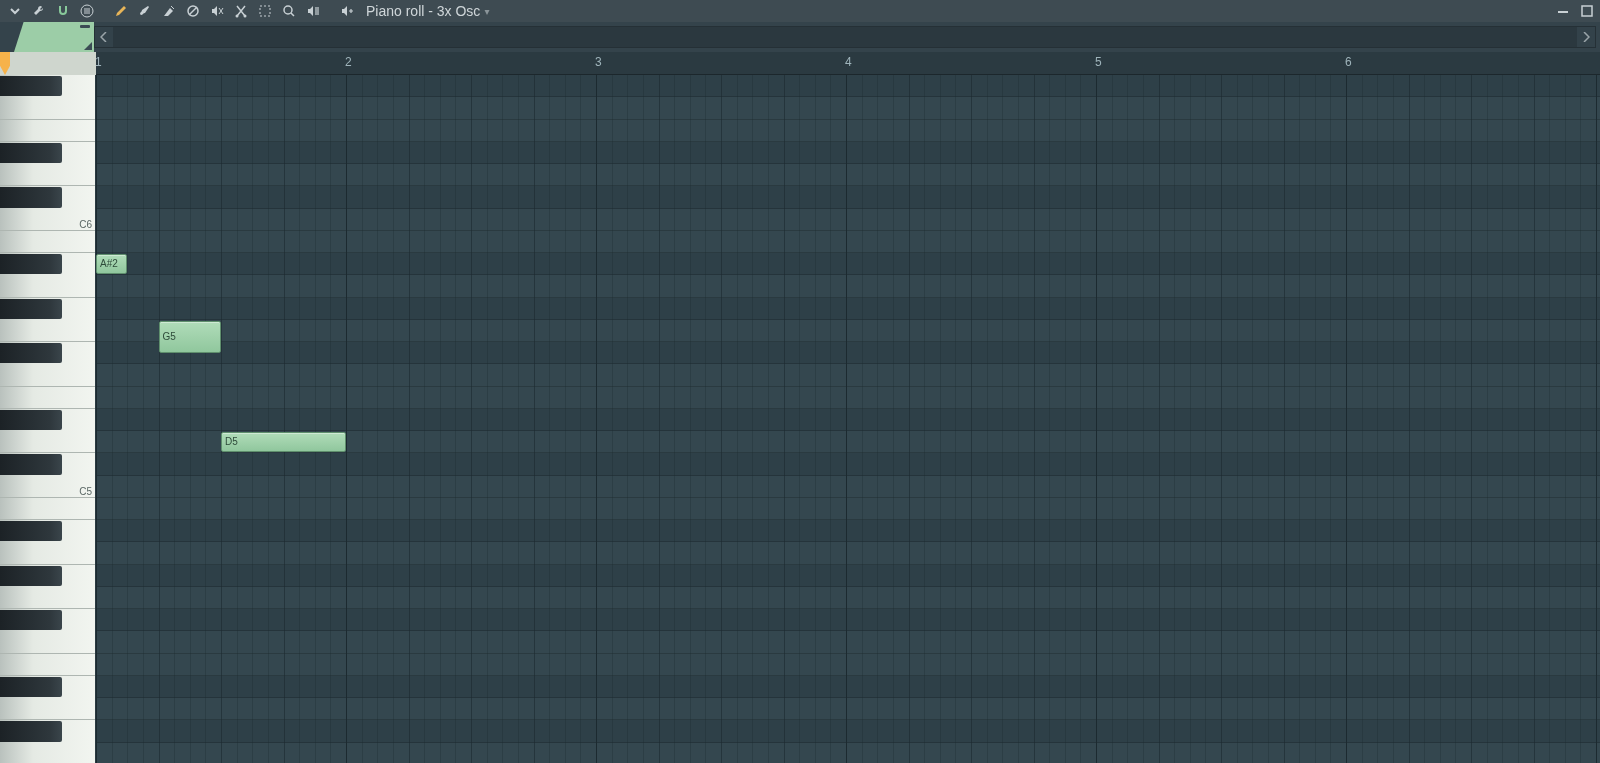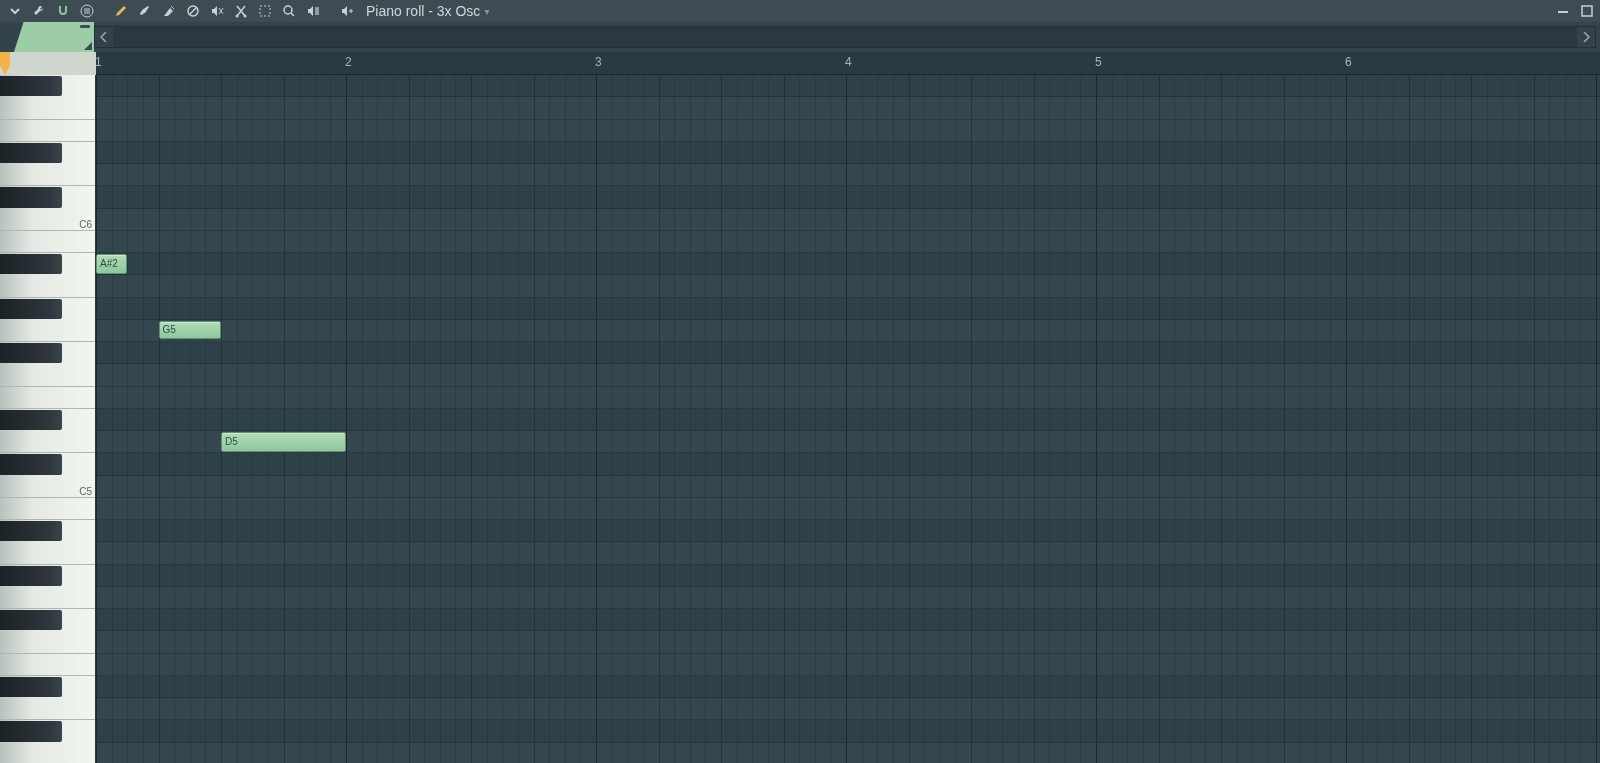--- a/index.html
+++ b/index.html
@@ -463,16 +463,16 @@
       <div class="sub-line" style="left: 1343.75px;"></div>
       <div class="sub-line" style="left: 1359.38px;"></div>
       <div class="sub-line" style="left: 1390.62px;"></div>
       <div class="sub-line" style="left: 1406.25px;"></div>
       <div class="sub-line" style="left: 1421.88px;"></div>
       <div class="sub-line" style="left: 1453.12px;"></div>
       <div class="sub-line" style="left: 1468.75px;"></div>
       <div class="sub-line" style="left: 1484.38px;"></div>
       <div class="bar-line" style="left: 1500px;"></div>
       <div class="note" style="left: 0px; width: 31.25px; top: 179px; height: 20.25px;">A#2</div>
-      <div class="note" style="left: 62.5px; width: 62.5px; top: 245.75px; height: 18px;">G5</div>
+      <div class="note" style="left: 62.5px; width: 62.5px; top: 245.75px; height: 32px;">G5</div>
       <div class="note" style="left: 125px; width: 125px; top: 357px; height: 20.25px;">D5</div>
     </div>
 </div>
 
 </body></html>

